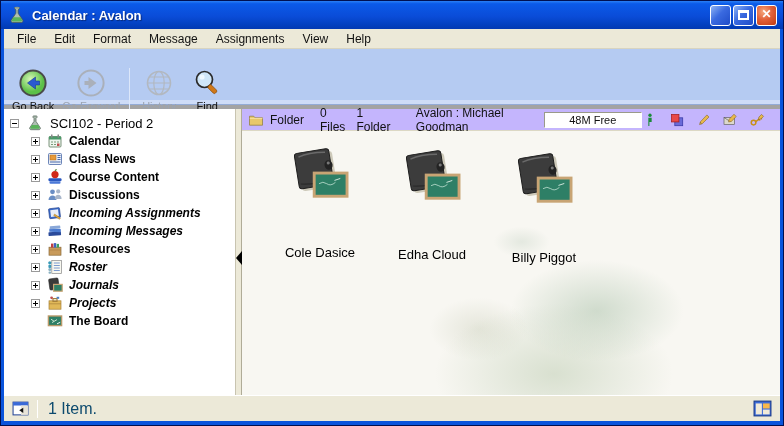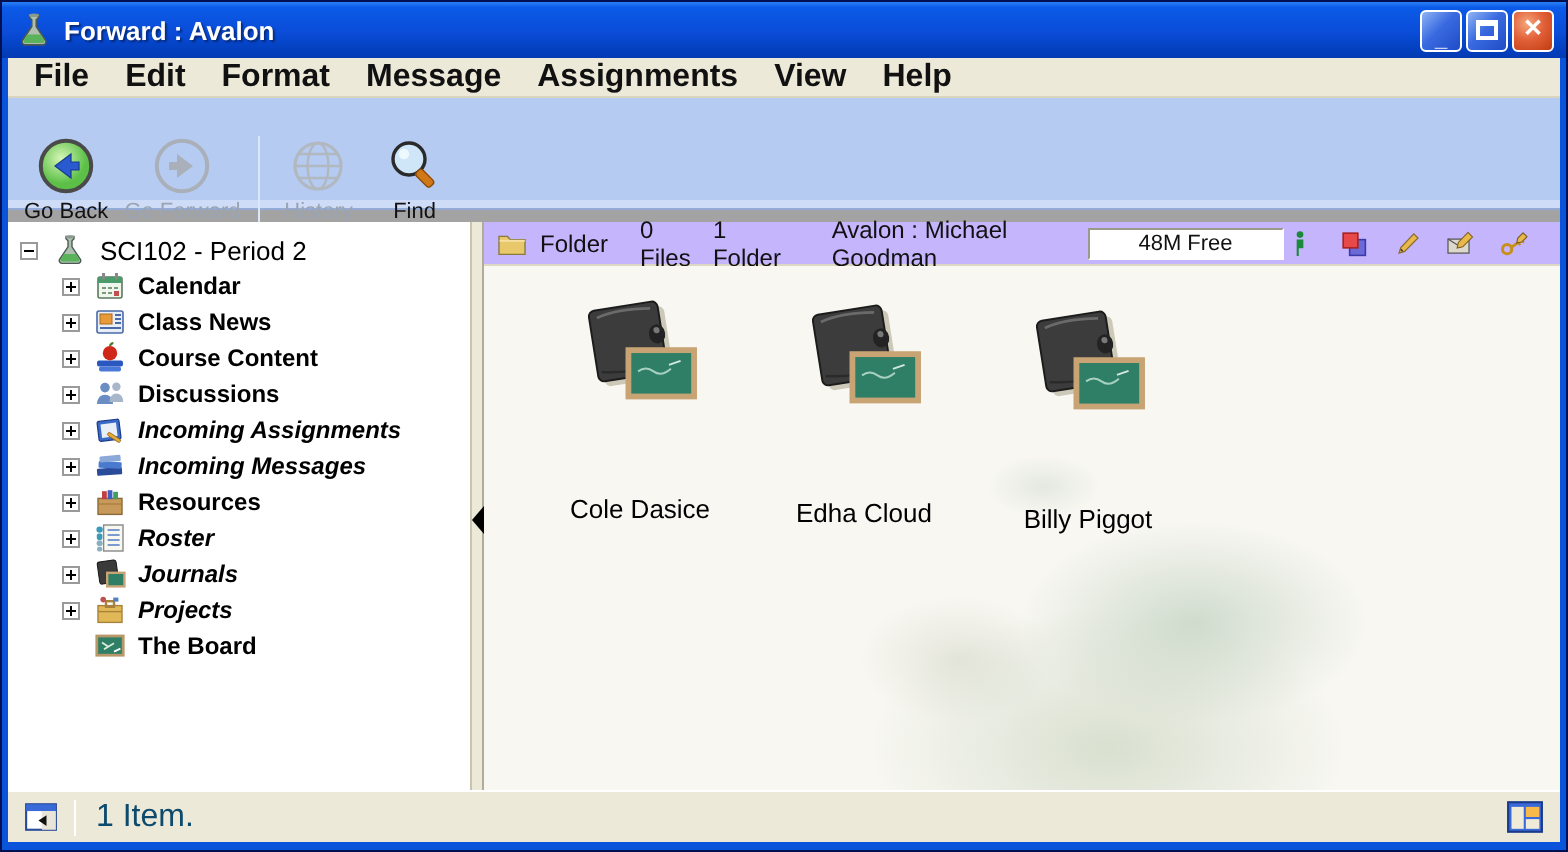--- a/index.html
+++ b/index.html
@@ -14,32 +14,32 @@
   .title-text{color:#fff;font-weight:bold;font-size:13px;text-shadow:1px 1px 1px #082a7a;flex:1;}
   .tb-controls{display:flex;gap:2px;}
   .ctl{width:21px;height:21px;border:1px solid #fff;border-radius:3px;position:relative;
     background:linear-gradient(135deg,#8fb4f4,#3a6ae0 45%,#1f4cc8);}
   .ctl.close{background:radial-gradient(circle at 35% 30%,#f4a87e,#e2613a 45%,#c03a10);}
   .ctl span{position:absolute;color:#fff;font-weight:bold;font-size:12px;left:0;right:0;top:1px;text-align:center;}
   .ctl.min span{top:auto;bottom:-1px;font-size:11px;}
   .ctl.max i{position:absolute;left:4px;top:4px;width:11px;height:10px;border:2px solid #fff;border-top-width:3px;display:block;}
   
   .menubar{height:20px;background:#ece9d8;display:flex;align-items:center;padding-left:4px;border-bottom:1px solid #d8d4c0;}
-  .menu-item{font-size:16px;color:#111;padding:2px 9px;cursor:default;font-weight:bold;}
+  .menu-item{font-size:12px;color:#111;padding:2px 9px;cursor:default;}
   
   .toolbar{height:56px;background:#b5cbf2;display:flex;align-items:flex-start;padding:17px 2px 0 4px;
     border-bottom:1px solid #93abd6;box-shadow:inset 0 -4px 0 #cedcf7;}
   .tb-btn{display:flex;flex-direction:column;align-items:center;padding:2px 4px;min-width:48px;}
   .tb-btn .icn{width:30px;height:30px;display:block;}
   .tb-btn .icn svg{width:30px;height:30px;display:block;}
   .tb-label{font-size:11px;color:#111;margin-top:2px;white-space:nowrap;}
   .tb-btn.disabled .tb-label{color:#9ba4b2;}
   .tb-sep{width:1px;height:44px;background:#8fa6cf;border-right:1px solid #dce7fa;margin:2px 5px 0 5px;}
   
-  .panes{height:290px;display:flex;background:#fff;border-top:6px solid #a3a3a3;}
+  .panes{height:290px;display:flex;background:#fff;border-top:4px solid #a3a3a3;}
   .sidebar{width:231px;background:#fff;overflow:hidden;padding-top:5px;}
   .tree-row{height:18px;display:flex;align-items:center;font-size:12px;color:#000;white-space:nowrap;}
   .tree-row.level0{padding-left:6px;}
   .tree-row.level1{padding-left:27px;font-weight:bold;}
   .exp{width:9px;height:9px;border:1px solid #9a9a9a;background:#fff;flex:0 0 auto;position:relative;margin-right:7px;}
   .exp.none{border:none;background:transparent;}
   .exp:before,.exp:after{content:"";position:absolute;background:#000;}
   .exp.plus:before,.exp.minus:before{left:1px;right:1px;top:3px;height:1px;}
   .exp.plus:after{top:1px;bottom:1px;left:3px;width:1px;}
   .exp.none:before,.exp.none:after{display:none;}
@@ -92,21 +92,21 @@
 <body>
 
 <div class="window">
 
   <div class="titlebar">
     <span class="app-icon"><svg viewBox="0 0 18 18">
           <path d="M7 2.2h4v1.2l-1 1v3l4.2 6.3c.5 1-.2 2-1.3 2H5.1c-1.1 0-1.8-1-1.3-2L8 7.4v-3l-1-1z" fill="#aebfb2" stroke="#4a5a50" stroke-width=".7"></path>
           <path d="M5.9 11h6.2l1.5 2.6c.3.6-.1 1.2-.8 1.2H5.2c-.7 0-1.1-.6-.8-1.2z" fill="#5ab35a"></path>
           <ellipse cx="9" cy="2.4" rx="2.3" ry=".8" fill="#8a9a8e"></ellipse>
         </svg></span>
-    <span class="title-text">Forward : Avalon</span>
+    <span class="title-text">Calendar : Avalon</span>
     <span class="tb-controls">
       <span class="ctl min">
           <span>_</span>
         </span>
       <span class="ctl max">
           <i></i>
         </span>
       <span class="ctl close">
           <span>✕</span>
         </span>

